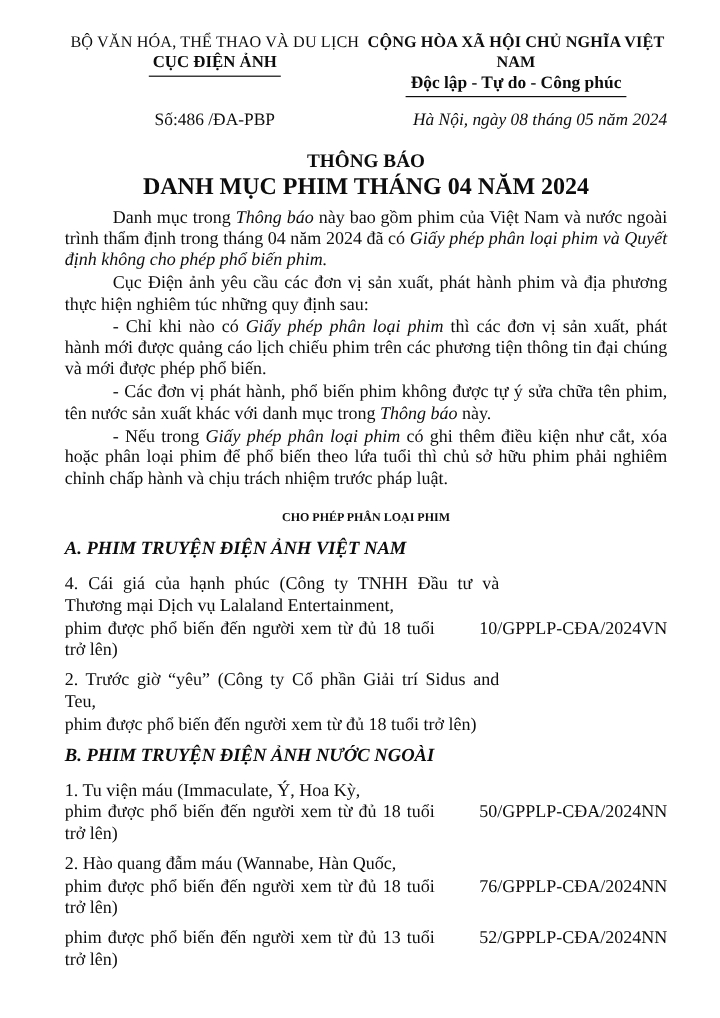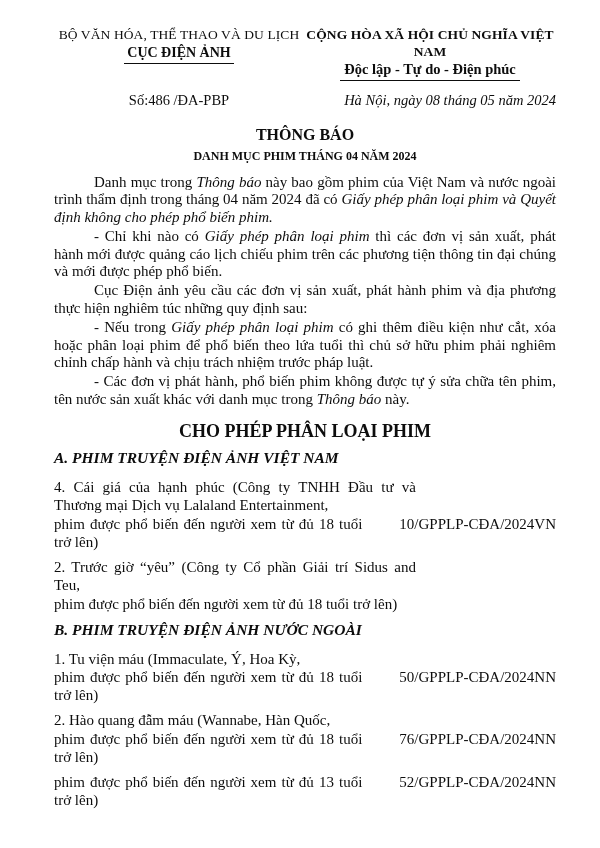--- a/index.html
+++ b/index.html
@@ -25,33 +25,33 @@
     display:inline-block;font-size:14.5px;font-weight:bold;
     padding:1px 4px 2px;border-bottom:1.4px solid #0d0d0d;line-height:17px;
   }
   .docnum-row{display:flex;margin-top:11px;}
   .doc-number{width:250px;text-align:center;font-size:14.5px;}
   .place-date{flex:1;text-align:right;font-style:italic;font-size:14.5px;}
 
   
   .title-block{margin-top:15px;text-align:center;font-weight:bold;}
   .title-1{font-size:16px;line-height:21px;}
-  .title-2{font-size:12px;line-height:22px;}
+  .title-2{font-size:20px;line-height:22px;}
 
   
   .paragraphs{margin-top:7px;}
   .para{
     margin:2px 0;font-size:15px;line-height:17.4px;
     text-align:justify;text-indent:40px;
   }
 
   
   .section-title{
     margin-top:14px;text-align:center;
-    font-weight:bold;font-size:18px;line-height:19px;
+    font-weight:bold;font-size:10px;line-height:19px;
   }
   .subsection{
     margin:7px 0 11px;font-weight:bold;font-size:15.5px;line-height:19px;font-style:italic;
   }
   .film-item{margin-bottom:7px;font-size:15px;line-height:18.2px;}
   .film-title{width:362px;text-align:justify;}
   .film-row{display:flex;align-items:flex-start;gap:31px;}
   .film-class{width:362px;text-align:justify;}
   .film-license{margin-left:auto;white-space:nowrap;padding-left:6px;}
 </style>
@@ -60,40 +60,40 @@
 
 <div class="page">
 
   <div class="header">
     <div class="h-left">
       <div class="org-parent">BỘ VĂN HÓA, THỂ THAO VÀ DU LỊCH</div>
       <div><span class="org-name">CỤC ĐIỆN ẢNH</span></div>
     </div>
     <div class="h-right">
       <div class="motto-1">CỘNG HÒA XÃ HỘI CHỦ NGHĨA VIỆT NAM</div>
-      <div><span class="motto-2">Độc lập - Tự do - Điện phúc</span></div>
+      <div><span class="motto-2">Độc lập - Tự do - Công phúc</span></div>
     </div>
   </div>
 
   <div class="docnum-row">
     <div class="doc-number">Số:486 /ĐA-PBP</div>
     <div class="place-date">Hà Nội, ngày 08 tháng 05 năm 2024</div>
   </div>
 
   <div class="title-block">
     <div class="title-1">THÔNG BÁO</div>
     <div class="title-2">DANH MỤC PHIM THÁNG 04 NĂM 2024</div>
   </div>
 
   <div class="paragraphs">
       <p class="para"><span>Danh mục trong </span><i>Thông báo</i><span> này bao gồm phim của Việt Nam và nước ngoài trình thẩm định trong tháng 04 năm 2024 đã có </span><i>Giấy phép phân loại phim và Quyết định không cho phép phổ biến phim.</i></p>
+      <p class="para"><span>Cục Điện ảnh yêu cầu các đơn vị sản xuất, phát hành phim và địa phương thực hiện nghiêm túc những quy định sau:</span></p>
       <p class="para"><span>- Chỉ khi nào có </span><i>Giấy phép phân loại phim</i><span> thì các đơn vị sản xuất, phát hành mới được quảng cáo lịch chiếu phim trên các phương tiện thông tin đại chúng và mới được phép phổ biến.</span></p>
-      <p class="para"><span>Cục Điện ảnh yêu cầu các đơn vị sản xuất, phát hành phim và địa phương thực hiện nghiêm túc những quy định sau:</span></p>
+      <p class="para"><span>- Các đơn vị phát hành, phổ biến phim không được tự ý sửa chữa tên phim, tên nước sản xuất khác với danh mục trong </span><i>Thông báo</i><span> này.</span></p>
       <p class="para"><span>- Nếu trong </span><i>Giấy phép phân loại phim</i><span> có ghi thêm điều kiện như cắt, xóa hoặc phân loại phim để phổ biến theo lứa tuổi thì chủ sở hữu phim phải nghiêm chỉnh chấp hành và chịu trách nhiệm trước pháp luật.</span></p>
-      <p class="para"><span>- Các đơn vị phát hành, phổ biến phim không được tự ý sửa chữa tên phim, tên nước sản xuất khác với danh mục trong </span><i>Thông báo</i><span> này.</span></p>
     </div>
 
   <div class="section-title">CHO PHÉP PHÂN LOẠI PHIM</div>
 
   <div>
       <div class="subsection">A. PHIM TRUYỆN ĐIỆN ẢNH VIỆT NAM</div>
       <div class="film-item">
         <div class="film-title">4. Cái giá của hạnh phúc (Công ty TNHH Đầu tư và Thương mại Dịch vụ Lalaland Entertainment,</div>
         <div class="film-row">
           <div class="film-class">phim được phổ biến đến người xem từ đủ 18 tuổi trở lên)</div>

